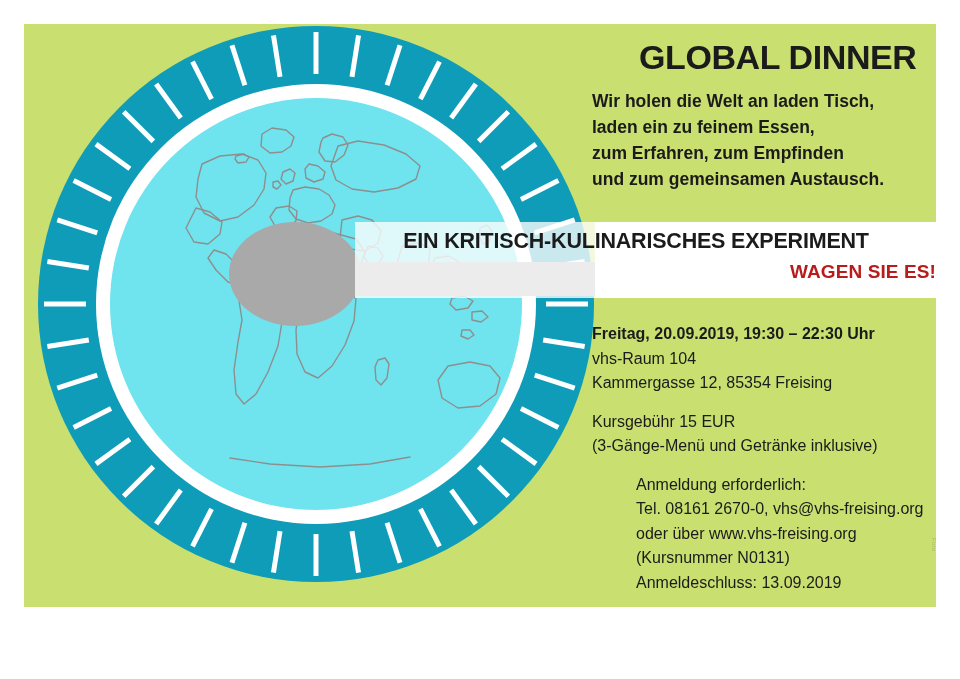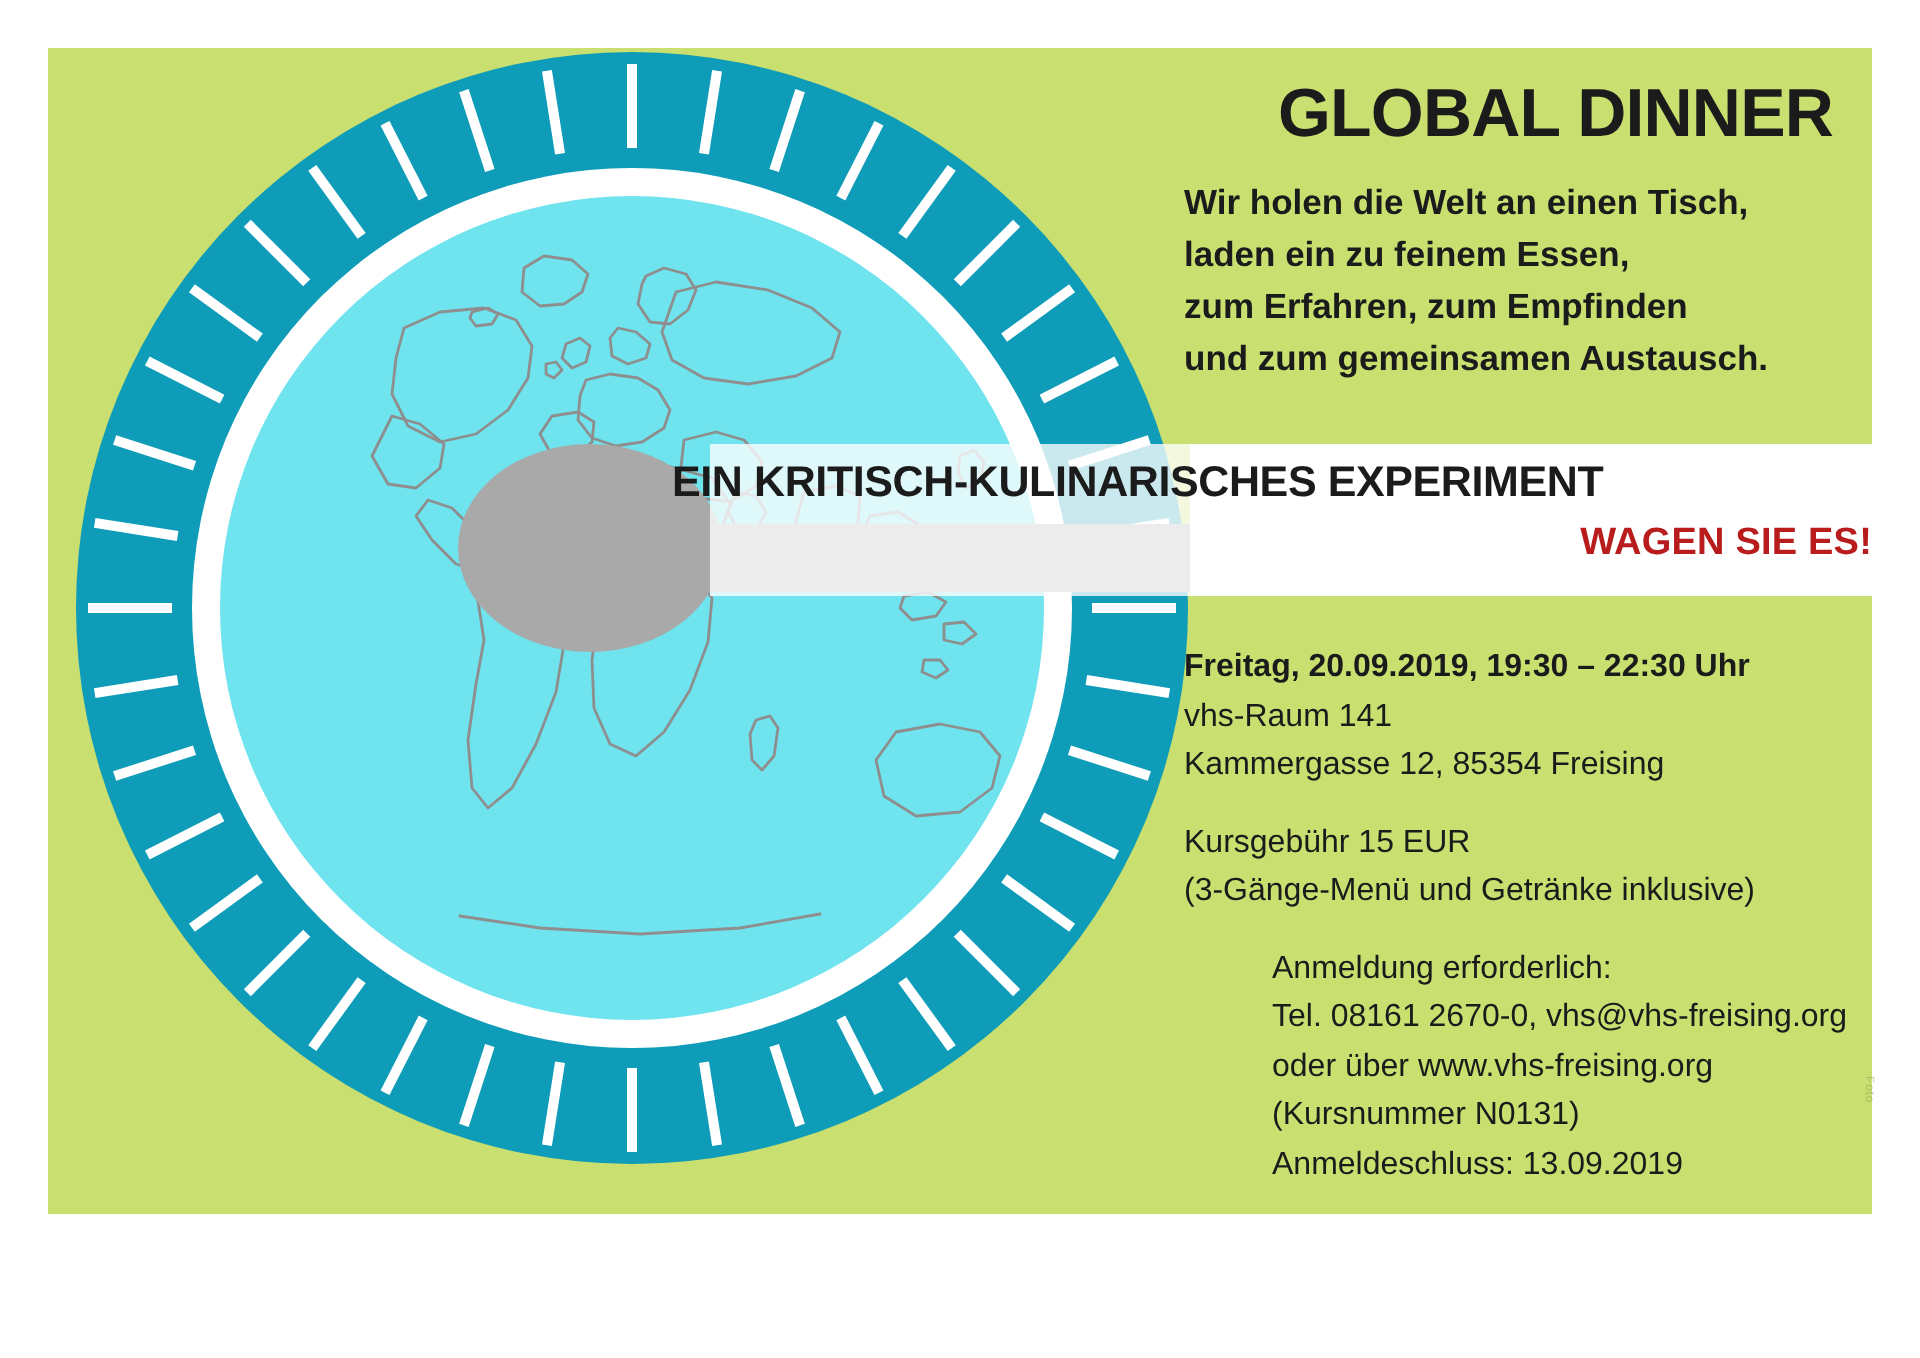--- a/index.html
+++ b/index.html
@@ -67,21 +67,21 @@
   .white-banner-soft {
     position:absolute;
     left:355px; top:222px;
     width:240px; height:76px;
     background:rgba(255,255,255,0.78);
   }
   .banner-line1 {
     position:absolute;
     right:24px; top:229px;
     width:600px;
-    text-align:left;
+    text-align:center;
     font-size:21.5px;
     font-weight:bold;
     color:#1b1b1b;
     letter-spacing:-0.2px;
     white-space:nowrap;
   }
   .banner-line2 {
     position:absolute;
     right:24px; top:261px;
     width:600px;
@@ -273,30 +273,30 @@
   </svg>
 
   <div class="white-banner-soft"></div>
   <div class="white-banner" style="left:595px; width:341px;"></div>
   <div class="banner-line1">EIN KRITISCH-KULINARISCHES EXPERIMENT</div>
   <div class="banner-line2">WAGEN SIE ES!</div>
 
   <div class="headline">GLOBAL DINNER</div>
 
   <div class="subhead">
-    <div>Wir holen die Welt an einen Tisch,</div>
+    <div>Wir holen die Welt an laden Tisch,</div>
     <div>laden ein zu feinem Essen,</div>
     <div>zum Erfahren, zum Empfinden</div>
     <div>und zum gemeinsamen Austausch.</div>
   </div>
 
   <div class="details">
     <div class="grp">
       <div class="ln bold">Freitag, 20.09.2019, 19:30 – 22:30 Uhr</div>
-      <div class="ln">vhs-Raum 141</div>
+      <div class="ln">vhs-Raum 104</div>
       <div class="ln">Kammergasse 12, 85354 Freising</div>
     </div>
     <div class="grp">
       <div class="ln">Kursgebühr 15 EUR</div>
       <div class="ln">(3-Gänge-Menü und Getränke inklusive)</div>
     </div>
     <div class="grp">
       <div class="ln">Anmeldung erforderlich:</div>
       <div class="ln">Tel. 08161 2670-0, vhs@vhs-freising.org</div>
       <div class="ln">oder über www.vhs-freising.org</div>

